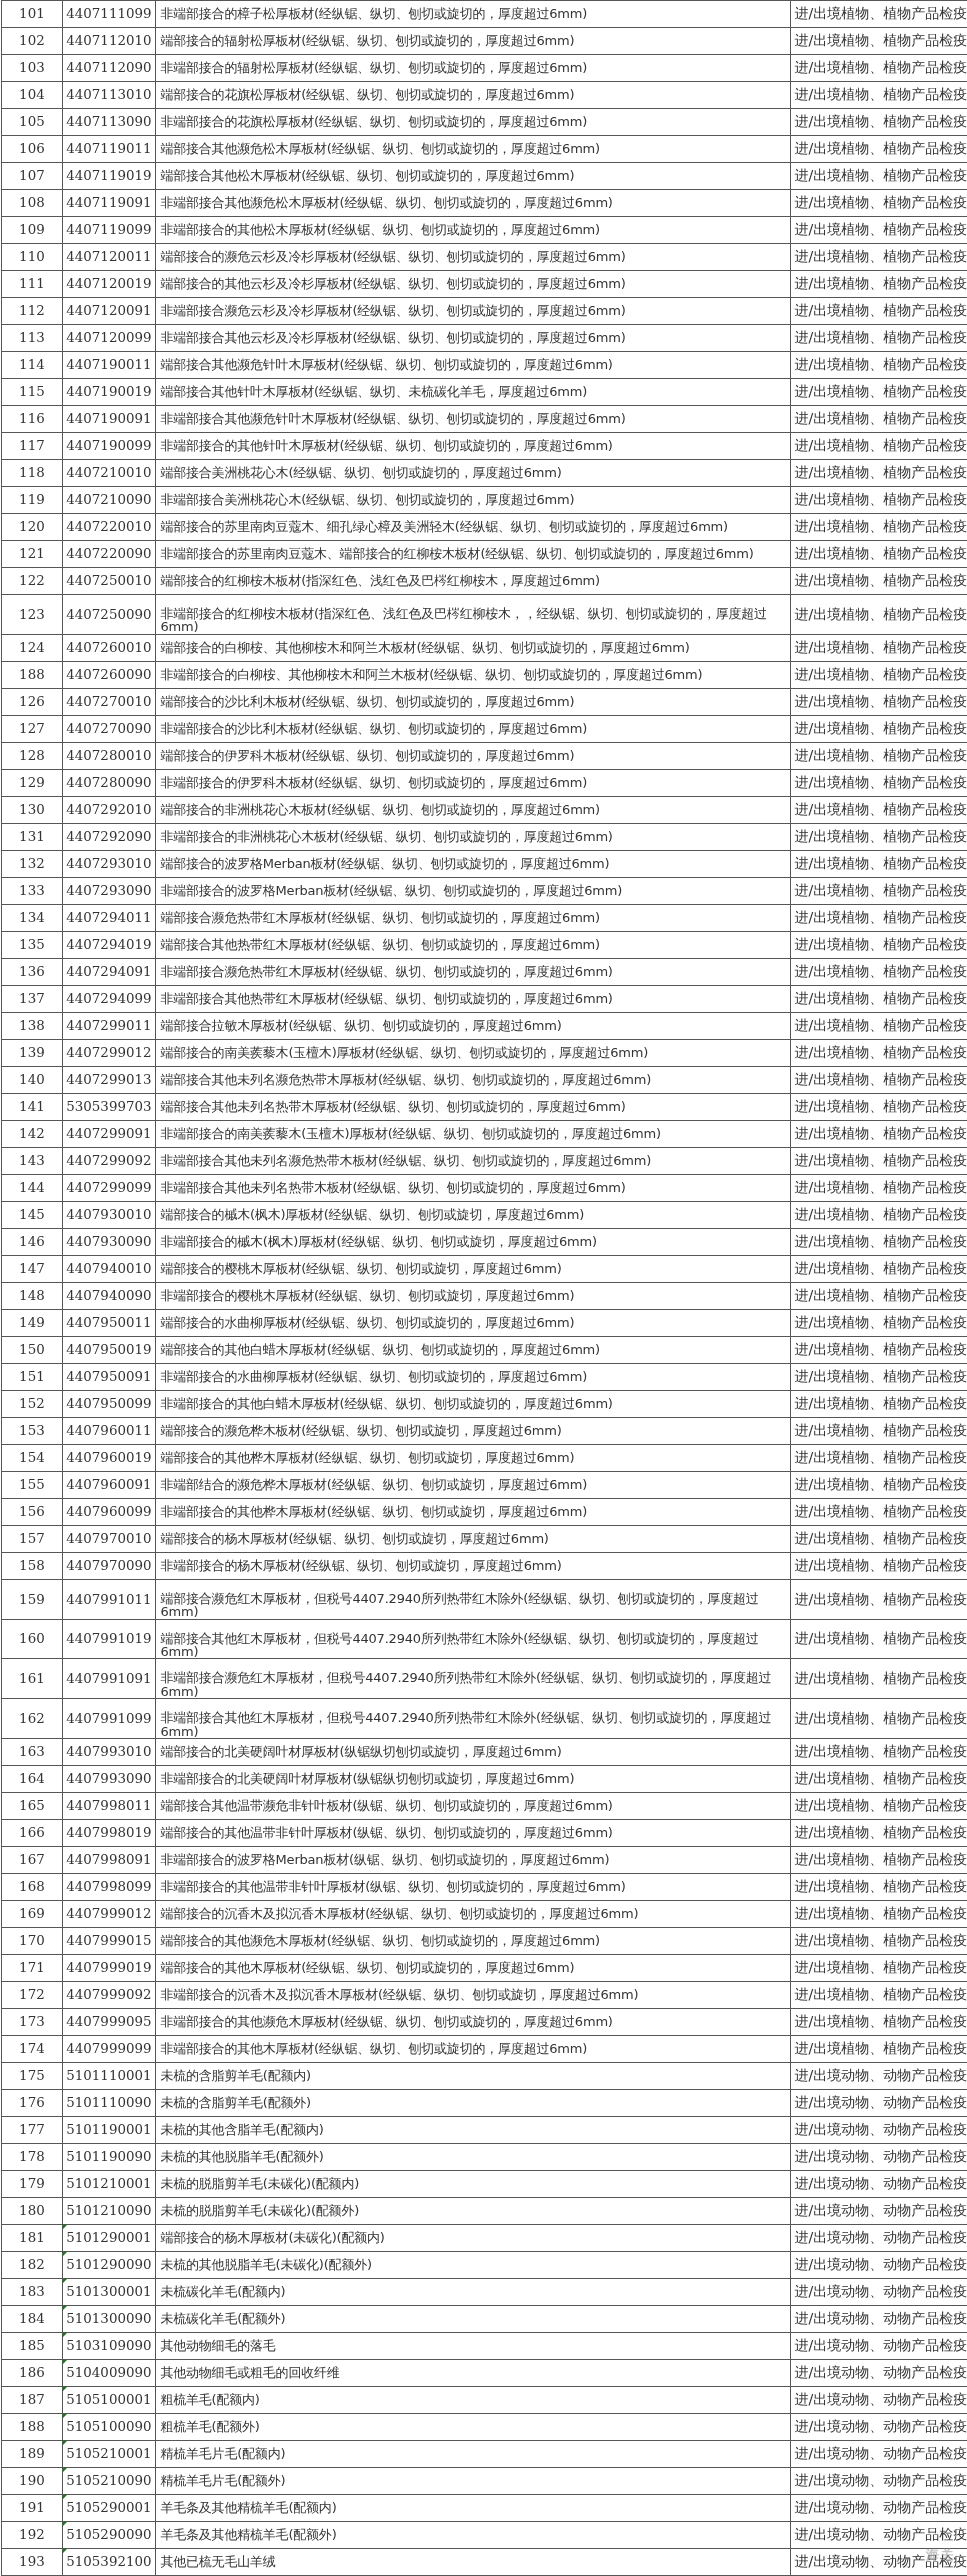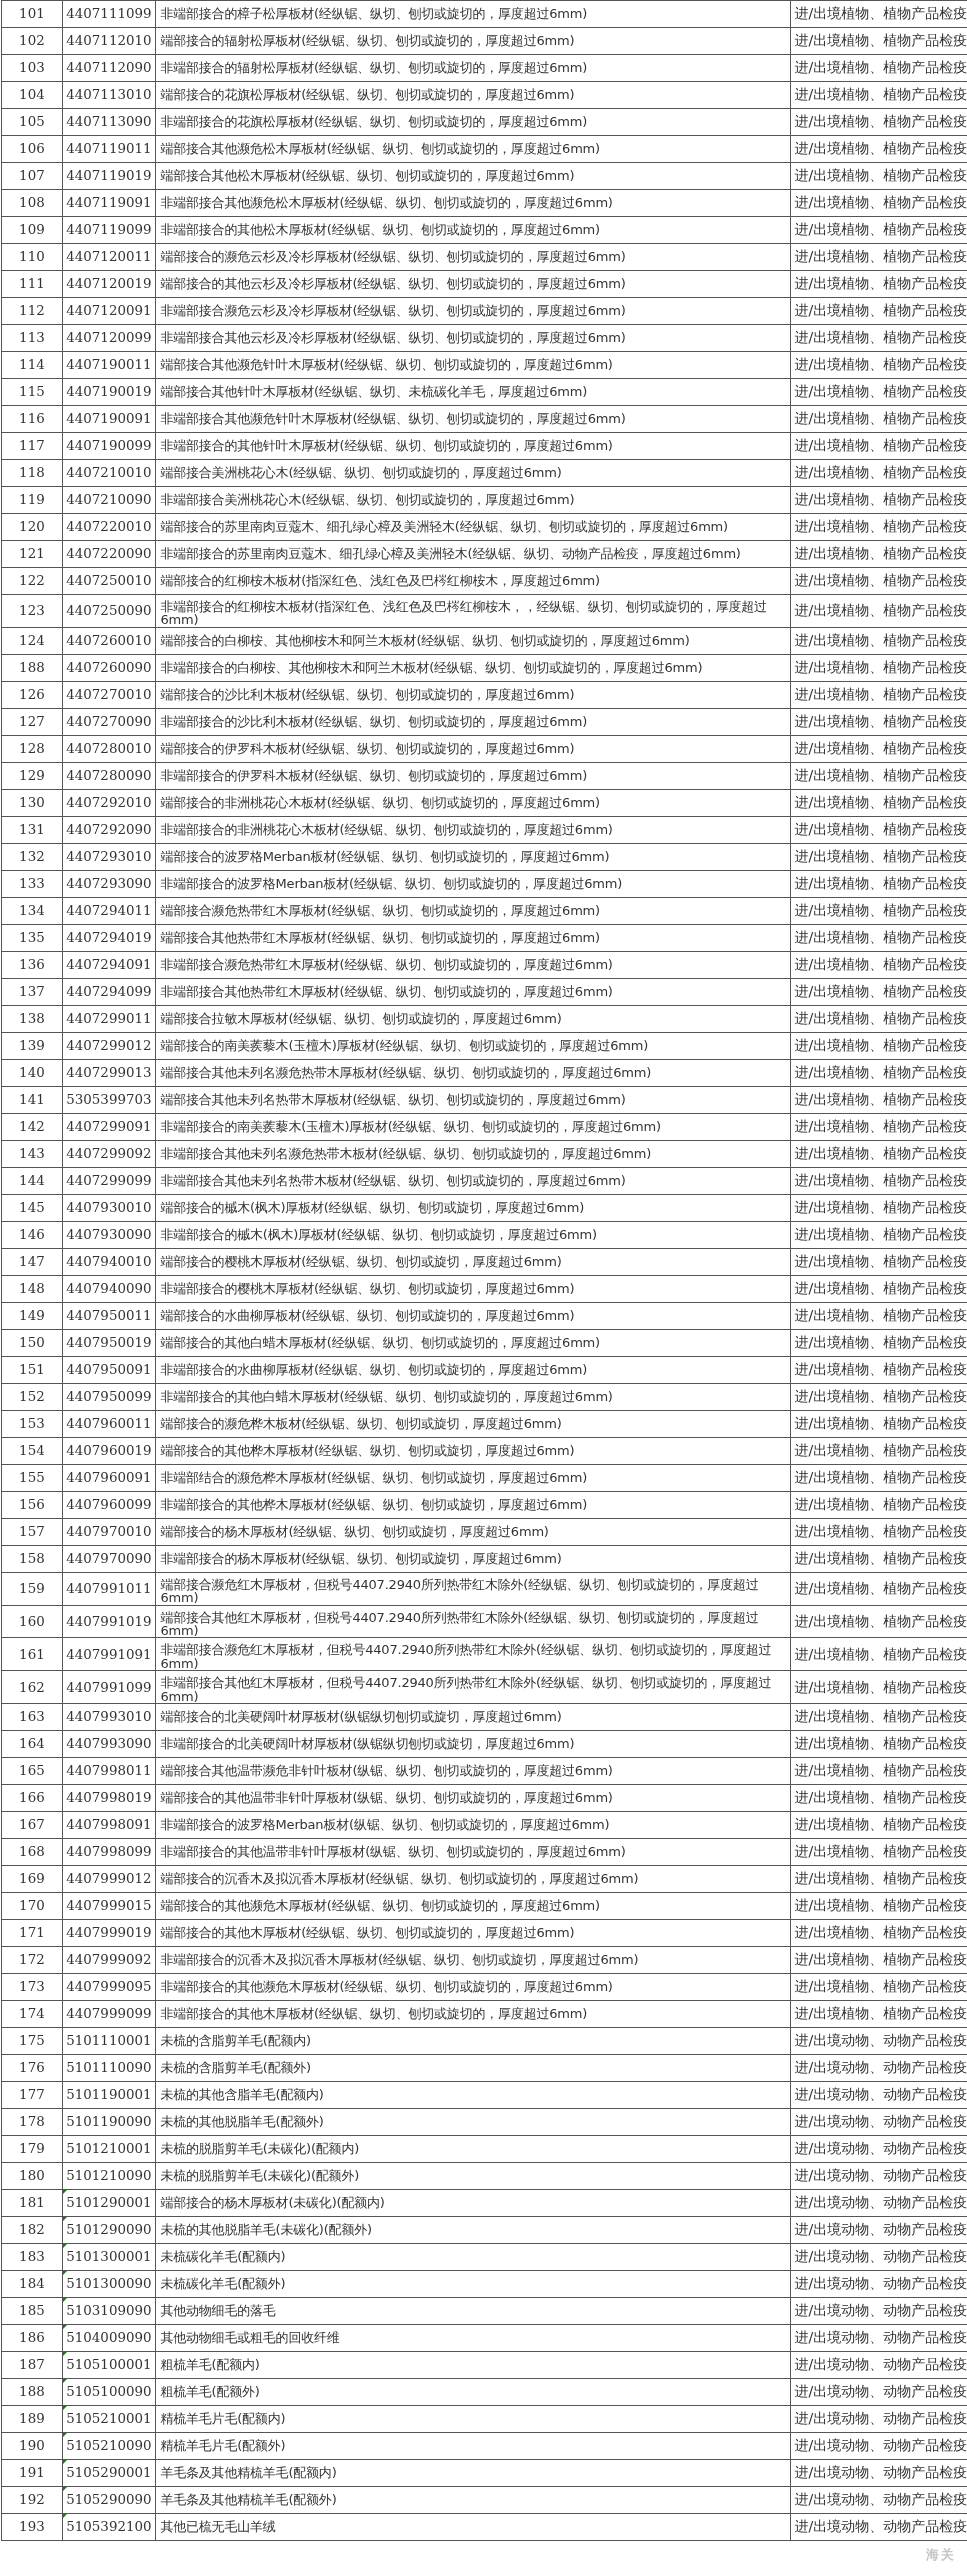--- a/index.html
+++ b/index.html
@@ -4,21 +4,21 @@
 <style>
   html, body { margin: 0; padding: 0; background: #ffffff; }
   body { width: 968px; height: 2576px; overflow: hidden; position: relative;
          font-family: "DejaVu Sans", "Liberation Sans", sans-serif; color: #333; }
   table { border-collapse: collapse; width: 966px; table-layout: fixed; margin-left: 0.9px; }
   td { border: 1.3px solid #555; height: 26px; padding: 0; font-size: 13.4px; line-height: 15.2px;
        white-space: nowrap; overflow: hidden; vertical-align: middle; }
   td.idx { width: 60px; text-align: center; font-family: "DejaVu Serif", "Liberation Serif", serif; font-size: 13.4px; }
   td.code { width: 92px; text-align: center; font-family: "DejaVu Serif", "Liberation Serif", serif; font-size: 13.4px; position: relative; }
   td.desc { width: 630px; text-align: left; padding-left: 4.5px; font-size: 13px; letter-spacing: -0.2px; }
-  td.desc.wrap { white-space: normal; line-height: 13.4px; vertical-align: top; padding-top: 5px; }
+  td.desc.wrap { white-space: normal; line-height: 13.4px; vertical-align: top; padding-top: 12px; }
   td.cat { width: 179px; text-align: center; font-size: 14px; }
   .tri { position: absolute; left: 0; top: 0; width: 0; height: 0;
          border-top: 4.5px solid #1a7a1a; border-right: 4.5px solid transparent; }
   .watermark { position: absolute; right: 12.5px; bottom: 12.5px; color: rgba(150,150,150,0.55);
                font-size: 13px; font-weight: bold; letter-spacing: 1.8px; }
 </style>
 </head>
 <body>
 
 <table>
@@ -139,21 +139,21 @@
       </tr>
       <tr>
         <td class="idx"><span>120</span></td>
         <td class="code"><span>4407220010</span></td>
         <td class="desc"><span>端部接合的苏里南肉豆蔻木、细孔绿心樟及美洲轻木(经纵锯、纵切、刨切或旋切的，厚度超过6mm)</span></td>
         <td class="cat"><span>进/出境植物、植物产品检疫</span></td>
       </tr>
       <tr>
         <td class="idx"><span>121</span></td>
         <td class="code"><span>4407220090</span></td>
-        <td class="desc"><span>非端部接合的苏里南肉豆蔻木、细孔绿心樟及美洲轻木(经纵锯、纵切、动物产品检疫，厚度超过6mm)</span></td>
+        <td class="desc"><span>非端部接合的苏里南肉豆蔻木、端部接合的红柳桉木板材(经纵锯、纵切、刨切或旋切的，厚度超过6mm)</span></td>
         <td class="cat"><span>进/出境植物、植物产品检疫</span></td>
       </tr>
       <tr>
         <td class="idx"><span>122</span></td>
         <td class="code"><span>4407250010</span></td>
         <td class="desc"><span>端部接合的红柳桉木板材(指深红色、浅红色及巴梣红柳桉木，厚度超过6mm)</span></td>
         <td class="cat"><span>进/出境植物、植物产品检疫</span></td>
       </tr>
       <tr>
         <td class="idx"><span>123</span></td>

